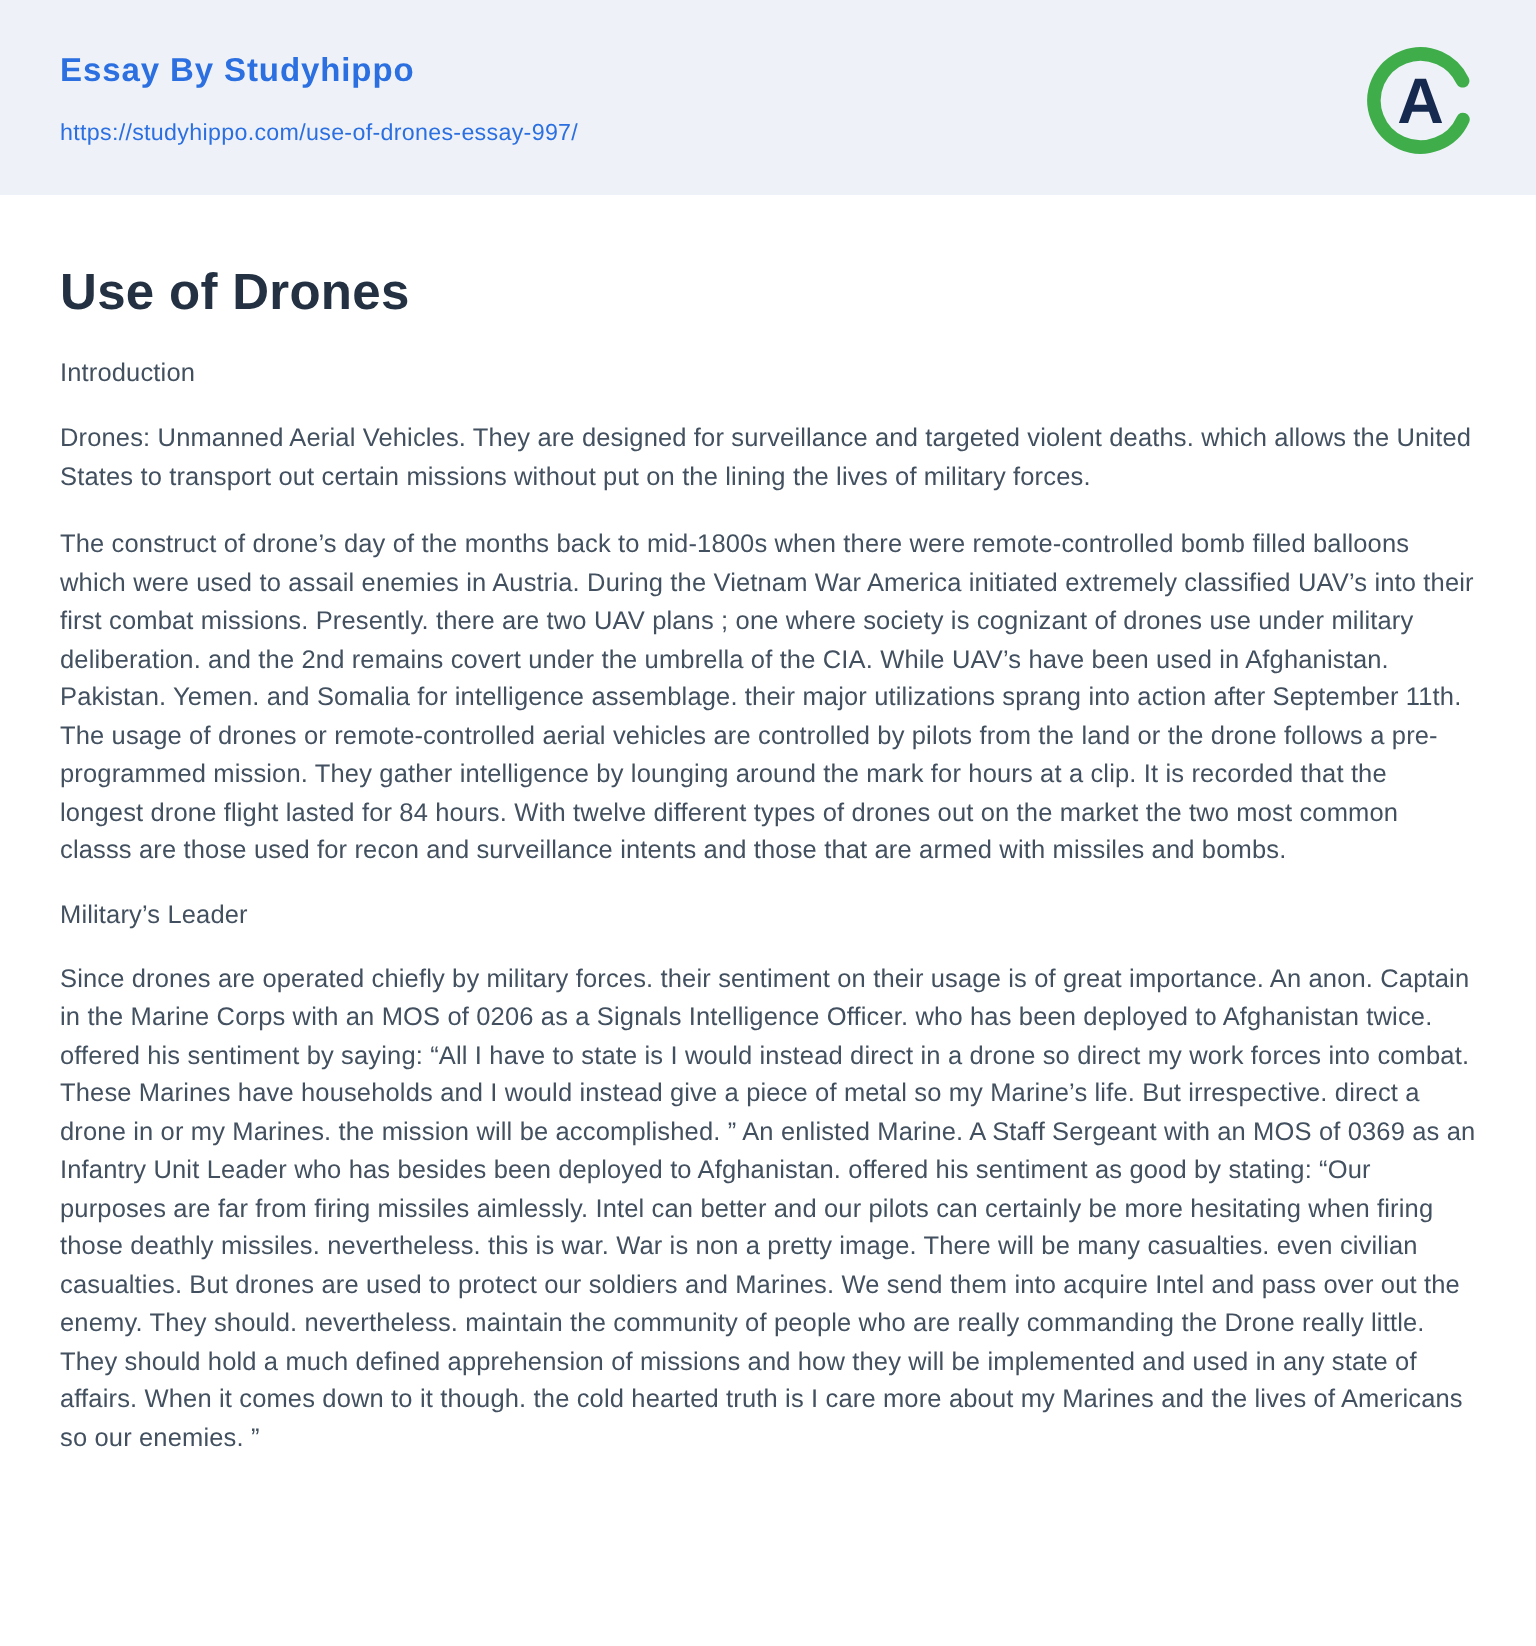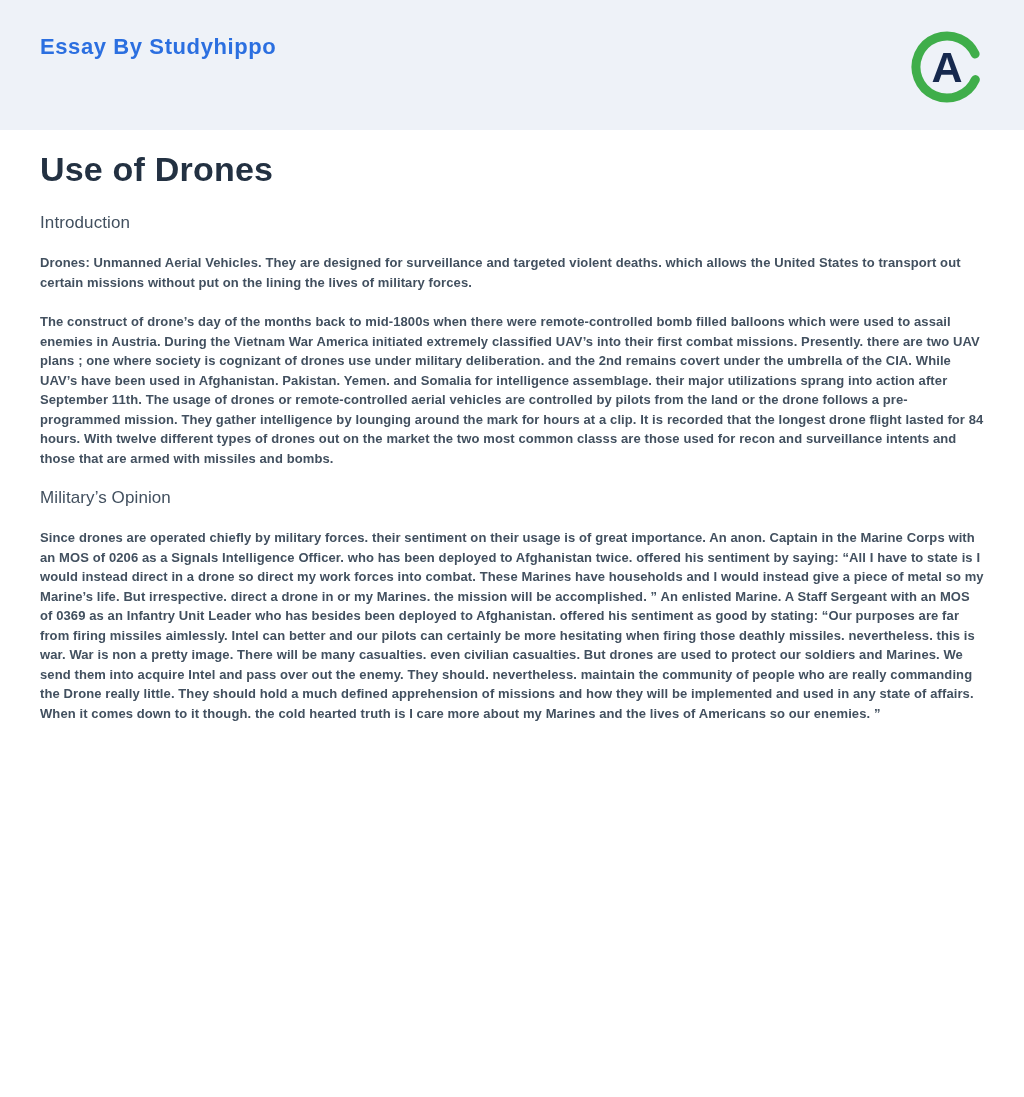--- a/index.html
+++ b/index.html
@@ -34,69 +34,69 @@
     font-weight: 700;
     letter-spacing: 0.6px;
   }
   .url {
     color: var(--brand-blue);
     font-size: 15.5px;
     text-decoration: none;
     letter-spacing: 0.2px;
   }
   .logo { width: 74px; height: 74px; flex: 0 0 auto; margin-top: -4px; }
-  .main { padding: 20px 40px 0 40px; max-width: 1024px; }
+  .main { padding: 46px 40px 0 40px; max-width: 1024px; }
   .title {
     color: var(--title-color);
     font-size: 34px;
     font-weight: 700;
     letter-spacing: 0.2px;
     margin-bottom: 24px;
   }
   .section-heading {
     font-size: 17px;
     font-weight: 400;
     color: var(--body-color);
     margin-bottom: 20px;
     letter-spacing: 0.1px;
   }
   .para {
-    font-size: 13px;
+    font-size: 17px;
     line-height: 1.5;
     margin-bottom: 20px;
     letter-spacing: 0.1px;
-    font-weight: bold;
   }
 </style>
 </head>
 <body>
 
 <div class="page">
 
   <header class="header">
     <div class="header-text">
       <div class="brand">Essay By Studyhippo</div>
+      <a class="url" href="#">https://studyhippo.com/use-of-drones-essay-997/</a>
     </div>
     <div class="logo">
       <svg width="74" height="74" viewBox="0 0 74 74">
         <circle cx="37" cy="37" r="31" fill="none" stroke="#3fae4a" stroke-width="9" stroke-linecap="round" stroke-dasharray="168 26.8" transform="rotate(24 37 37)"></circle>
         <text x="37" y="52" text-anchor="middle" font-size="43" font-weight="bold" fill="#16294e" font-family="Liberation Sans, sans-serif">A</text>
       </svg>
     </div>
   </header>
 
   <main class="main">
     <h1 class="title">Use of Drones</h1>
 
     <section>
       <h2 class="section-heading">Introduction</h2>
       <p class="para">Drones: Unmanned Aerial Vehicles. They are designed for surveillance and targeted violent deaths. which allows the United States to transport out certain missions without put on the lining the lives of military forces.</p>
       <p class="para">The construct of drone’s day of the months back to mid-1800s when there were remote-controlled bomb filled balloons which were used to assail enemies in Austria. During the Vietnam War America initiated extremely classified UAV’s into their first combat missions. Presently. there are two UAV plans ; one where society is cognizant of drones use under military deliberation. and the 2nd remains covert under the umbrella of the CIA. While UAV’s have been used in Afghanistan. Pakistan. Yemen. and Somalia for intelligence assemblage. their major utilizations sprang into action after September 11th. The usage of drones or remote-controlled aerial vehicles are controlled by pilots from the land or the drone follows a pre-programmed mission. They gather intelligence by lounging around the mark for hours at a clip. It is recorded that the longest drone flight lasted for 84 hours. With twelve different types of drones out on the market the two most common classs are those used for recon and surveillance intents and those that are armed with missiles and bombs.</p>
     </section>
 
     <section>
-      <h2 class="section-heading">Military’s Opinion</h2>
+      <h2 class="section-heading">Military’s Leader</h2>
       <p class="para">Since drones are operated chiefly by military forces. their sentiment on their usage is of great importance. An anon. Captain in the Marine Corps with an MOS of 0206 as a Signals Intelligence Officer. who has been deployed to Afghanistan twice. offered his sentiment by saying: “All I have to state is I would instead direct in a drone so direct my work forces into combat. These Marines have households and I would instead give a piece of metal so my Marine’s life. But irrespective. direct a drone in or my Marines. the mission will be accomplished. ” An enlisted Marine. A Staff Sergeant with an MOS of 0369 as an Infantry Unit Leader who has besides been deployed to Afghanistan. offered his sentiment as good by stating: “Our purposes are far from firing missiles aimlessly. Intel can better and our pilots can certainly be more hesitating when firing those deathly missiles. nevertheless. this is war. War is non a pretty image. There will be many casualties. even civilian casualties. But drones are used to protect our soldiers and Marines. We send them into acquire Intel and pass over out the enemy. They should. nevertheless. maintain the community of people who are really commanding the Drone really little. They should hold a much defined apprehension of missions and how they will be implemented and used in any state of affairs. When it comes down to it though. the cold hearted truth is I care more about my Marines and the lives of Americans so our enemies. ”</p>
     </section>
 
   </main>
 
 </div>
 
 </body></html>

